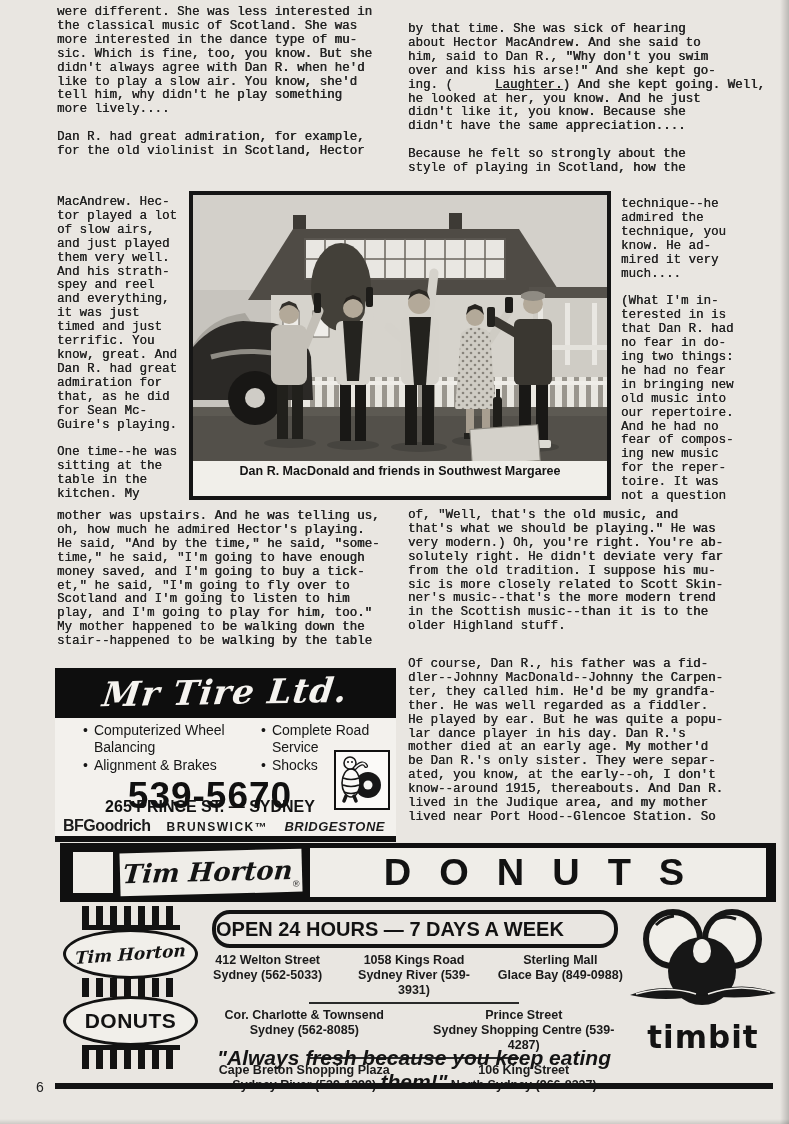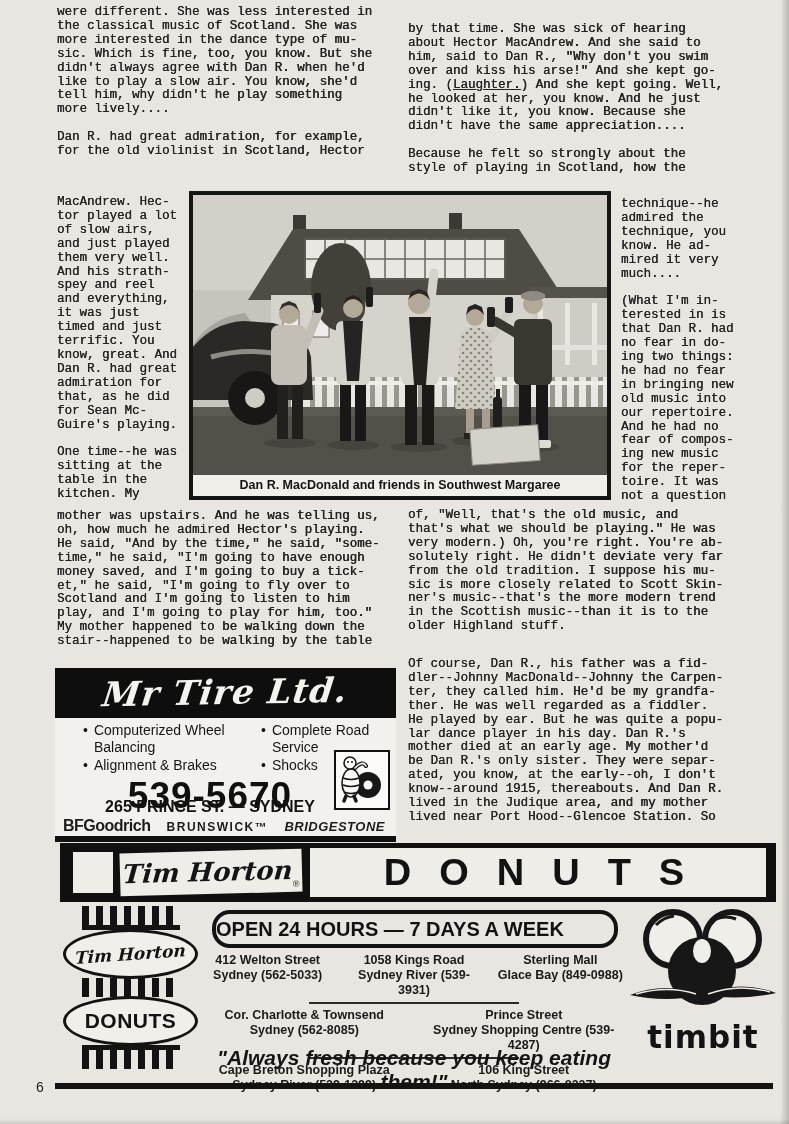--- a/index.html
+++ b/index.html
@@ -1,25 +1,25 @@
 <!DOCTYPE html>
 <html><head>
 <meta charset="utf-8">
 <style>
   html,body{margin:0;padding:0;background:#d8d5d0;}
   .page{position:relative;width:789px;height:1124px;background:#e9e6e1;overflow:hidden;
         font-family:"Liberation Sans",sans-serif;color:#1c1c1c;}
   
   .txt{position:absolute;white-space:pre-wrap;font-family:"Liberation Mono",monospace;
        font-size:12.5px;line-height:13.9px;color:#242424;text-shadow:0.35px 0 0 currentColor;}
-  .u{text-decoration:underline;}
+  .u{text-decoration:underline;margin-left:42px;}
   
   .photo{position:absolute;left:189px;top:191px;width:414px;height:301px;
          border:4px solid #151515;background:#c8c5bf;}
-  .caption{position:absolute;left:0;bottom:0;width:100%;height:21px;background:#f1efea;
+  .caption{position:absolute;left:0;bottom:0;width:100%;height:35px;background:#f1efea;
            font-weight:bold;font-size:12.5px;line-height:21px;text-align:center;color:#141414;}
   
   .mrtire{position:absolute;left:55px;top:668px;width:341px;height:168px;background:#f3f1ed;
           border-bottom:6px solid #111;}
   .mt-head{height:50px;background:#0e0e0e;text-align:center;overflow:hidden;}
   .script{font-family:"DejaVu Serif",serif;font-style:italic;font-weight:bold;}
   .mt-head .script{color:#f5f3ef;font-size:34px;line-height:48px;display:inline-block;
                    transform:skewX(-8deg) rotate(-1deg);letter-spacing:1px;}
   .mt-body{position:relative;height:112px;}
   .mt-bullets{position:absolute;left:28px;top:4px;width:300px;display:flex;}

